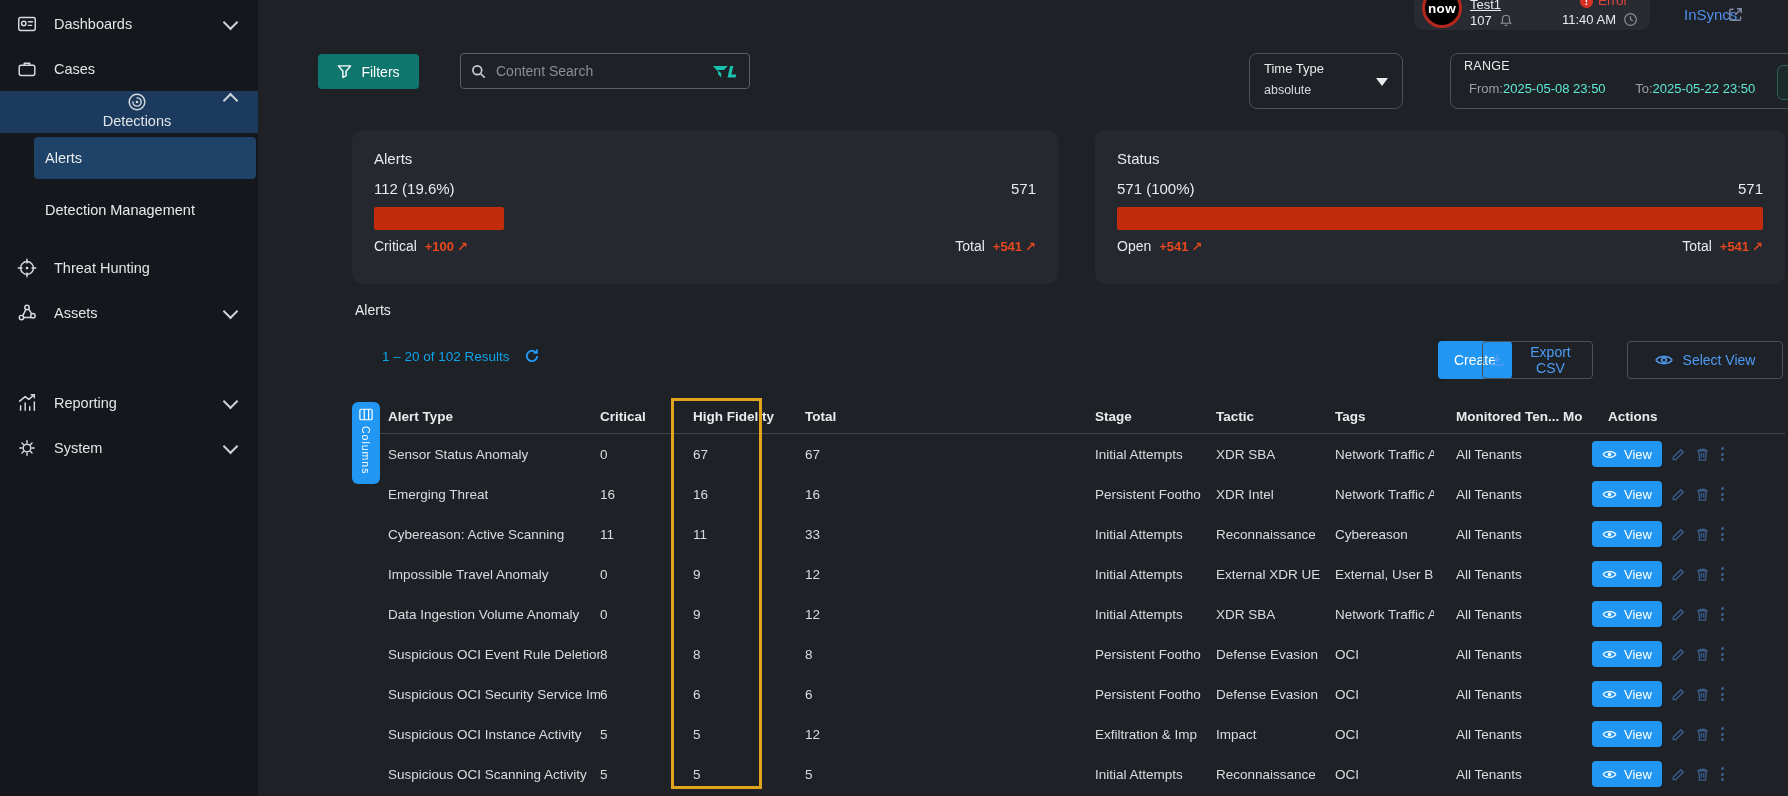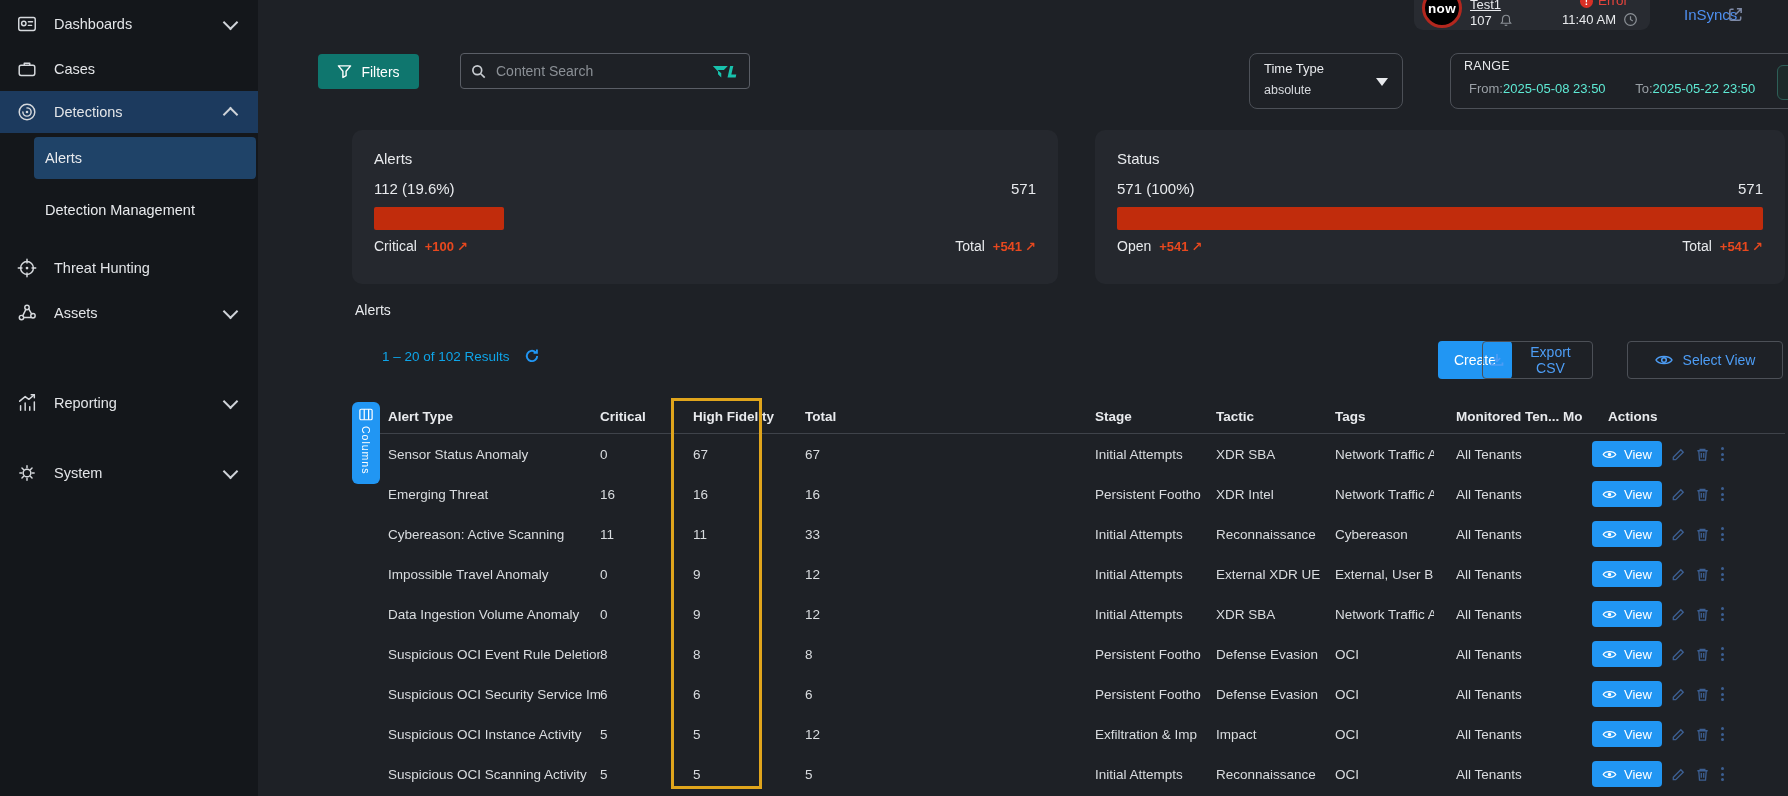--- a/index.html
+++ b/index.html
@@ -10,21 +10,21 @@
     color:#e8eaed;-webkit-font-smoothing:antialiased;
   }
   
   .sidebar{position:absolute;left:0;top:0;width:258px;height:796px;background:#14171b;}
   .side-item{position:absolute;left:0;width:258px;height:42px;display:flex;align-items:center;cursor:pointer;}
   .side-item .ic{width:22px;height:22px;margin-left:16px;flex:0 0 22px;display:flex;align-items:center;justify-content:center;}
   .side-item .lbl{margin-left:16px;font-size:14.5px;color:#e3e5e8;white-space:nowrap;}
   .side-item .chev{position:absolute;right:22px;width:9px;height:9px;border-left:2px solid #cfd3d8;border-bottom:2px solid #cfd3d8;}
   .chev.down{transform:rotate(-45deg);margin-top:-4px;}
   .chev.up{transform:rotate(135deg);margin-top:4px;}
-  .side-item.active-band{background:#1c3a5e;}
+  .side-item.active-band{background:#1c3a5e;flex-direction:column;}
   .sub-box{position:absolute;left:34px;width:222px;height:42px;background:#1f4368;border-radius:4px;display:flex;align-items:center;cursor:pointer;}
   .sub-box .lbl,.sub-plain .lbl{margin-left:11px;font-size:14.5px;color:#e8eaed;}
   .sub-plain{position:absolute;left:34px;width:222px;height:42px;display:flex;align-items:center;cursor:pointer;}
   svg.sic{stroke:#d6d9dd;fill:none;stroke-width:1.6;stroke-linecap:round;stroke-linejoin:round;}
   
   .hdr-pill{position:absolute;left:1414px;top:-16px;width:236px;height:46px;background:#282b31;border-radius:9px;}
   .now-logo{position:absolute;left:1422px;top:-12px;width:40px;height:40px;border-radius:50%;background:#000;border:3px solid #b3271e;box-sizing:border-box;display:flex;align-items:center;justify-content:center;font-size:13.5px;font-weight:bold;color:#fff;letter-spacing:.3px;}
   .tenant-link{position:absolute;left:1470px;top:-3px;font-size:13px;color:#e8eaed;text-decoration:underline;cursor:pointer;}
   .notif-count{position:absolute;left:1470px;top:13px;font-size:13px;color:#e8eaed;}
   .bell{position:absolute;left:1499px;top:13px;}
@@ -166,21 +166,21 @@
       <svg class="sic" width="22" height="22" viewBox="0 0 24 24">
           <path d="M5 20v-5M10 20v-8M15 20v-4M20 20v-9"></path>
           <path d="M4 10l6-5 4 3 6-5"></path>
           <path d="M20 3h-3.4M20 3v3.4"></path>
         </svg>
     </span>
     <span class="lbl">Reporting</span>
     <span class="chev down"></span>
   </div>
 
-  <div class="side-item" style="top:452px">
+  <div class="side-item" style="top:427px">
     <span class="ic">
       <svg class="sic" width="22" height="22" viewBox="0 0 24 24">
           <circle cx="12" cy="12" r="4.2"></circle>
           <path d="M12 4.2v2.2M12 17.6v2.2M4.2 12h2.2M17.6 12h2.2M6.5 6.5l1.6 1.6M15.9 15.9l1.6 1.6M6.5 17.5l1.6-1.6M15.9 8.1l1.6-1.6"></path>
         </svg>
     </span>
     <span class="lbl">System</span>
     <span class="chev down"></span>
   </div>
 </div>

